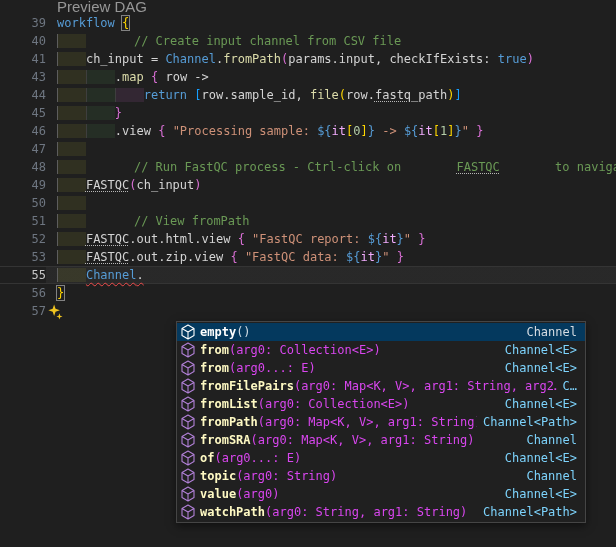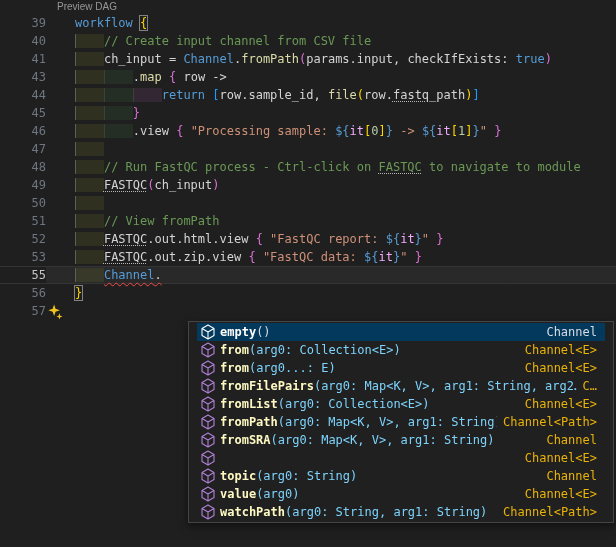--- a/index.html
+++ b/index.html
@@ -1,51 +1,51 @@
 <!DOCTYPE html>
 <html><head>
 <meta charset="utf-8">
 <style>
   html,body{margin:0;padding:0;background:#1f1f1f;}
   #stage{position:relative;width:616px;height:547px;background:#1f1f1f;overflow:hidden;
          font-family:"DejaVu Sans Mono","Liberation Mono",monospace;font-size:12px;color:#d4d4d4;}
   
-  .codelens{position:absolute;left:57px;top:1px;font-size:10px;line-height:12px;color:#979797;
+  .codelens{position:absolute;left:57px;top:1px;font-size:15px;line-height:12px;color:#979797;
             font-family:"Liberation Sans","DejaVu Sans",sans-serif;cursor:pointer;}
   
   #lines{position:absolute;left:0;top:14px;width:616px;}
   .line{position:relative;height:18px;line-height:18px;width:616px;}
   .num{position:absolute;left:0;top:0;width:46px;text-align:right;color:#6e7681;user-select:none;}
-  .code{position:absolute;left:75px;top:0;white-space:pre;}
+  .code{position:absolute;left:57px;top:0;white-space:pre;}
   .line.cur{background:linear-gradient(to right,transparent 46px,rgba(255,255,255,0.045) 46px);
             box-shadow:inset 0 1px 0 #343434,inset 0 -1px 0 #343434;}
   .line.cur .num{color:#c6c6c6;text-align:right;}
   
   .ind{white-space:pre;}
   .ind.l1{background:rgba(255,255,64,0.08);box-shadow:inset 1px 0 0 #5d5d5d;}
   .ind.l2{background:rgba(127,255,127,0.07);box-shadow:inset 1px 0 0 #3e3e3e;}
   .ind.l3{background:rgba(255,127,255,0.09);box-shadow:inset 1px 0 0 #3e3e3e;}
   
-  .kw{color:#569cd6;} .fn{color:#dcdcaa;} .cm{color:#6a9955;} .st{color:#ce9178;}
+  .kw{color:#569cd6;} .fn{color:#dcdcaa;} .cm{color:#6a9955;margin-left:48px;} .st{color:#ce9178;}
   .nu{color:#b5cea8;} .fg{color:#d4d4d4;} .it{color:#f0abfc;}
   .b1{color:#ffd700;} .b2{color:#da70d6;} .b3{color:#179fff;}
   .u-dot{text-decoration:underline dotted #b8b8b8;text-decoration-thickness:1px;text-underline-offset:2px;}
   .u-err{text-decoration:underline wavy #f14c4c;text-decoration-thickness:1px;text-underline-offset:3px;}
   .u-box{outline:1px solid #828282;}
   
   .sparkle{position:absolute;left:46px;top:304px;width:18px;height:16px;cursor:pointer;z-index:3;}
   
-  .suggest{position:absolute;left:188px;top:321px;width:408px;background:#202020;
-           border:1px solid #454545;box-shadow:0 3px 8px rgba(0,0,0,0.5);z-index:10;padding:1px 8px;}
+  .suggest{position:absolute;left:176px;top:321px;width:408px;background:#202020;
+           border:1px solid #454545;box-shadow:0 3px 8px rgba(0,0,0,0.5);z-index:10;padding:1px 0;}
   .s-item{display:flex;align-items:center;height:18px;line-height:18px;padding:0 8px 0 3px;cursor:pointer;white-space:pre;}
   .s-item .s-icon{flex:0 0 16px;height:16px;margin-right:4px;}
   .s-item .s-label{overflow:hidden;white-space:pre;margin-right:6px;}
   .s-item .s-name{color:#fef9c3;font-weight:bold;}
-  .s-item .s-params{color:#7dd3fc;}
-  .s-item .s-detail{margin-left:auto;color:#eab308;white-space:pre;}
+  .s-item .s-params{color:#d946ef;}
+  .s-item .s-detail{margin-left:auto;color:#7dd3fc;white-space:pre;}
   .s-item.sel{background:#04395e;}
   .s-item.sel .s-name{color:#ffffff;}
   .s-item.sel .s-params{color:#d4dee6;}
   .s-item.sel .s-detail{color:#d6dde3;}
 </style>
 </head>
 <body>
 
 <div id="stage">
   <div class="codelens">Preview DAG</div>
@@ -143,21 +143,21 @@
           <path d="M8 1 L14 4.5 L14 11.5 L8 15 L2 11.5 L2 4.5 Z M2 4.5 L8 8 L14 4.5 M8 8 L8 15" stroke="#b180d7" stroke-width="1.1" stroke-linejoin="round"></path>
         </svg><span class="s-label"><span class="s-name">fromList</span><span class="s-params">(arg0: Collection&lt;E&gt;)</span></span><span class="s-detail">Channel&lt;E&gt;</span></div>
       <div class="s-item"><svg class="s-icon" viewBox="0 0 16 16" fill="none">
           <path d="M8 1 L14 4.5 L14 11.5 L8 15 L2 11.5 L2 4.5 Z M2 4.5 L8 8 L14 4.5 M8 8 L8 15" stroke="#b180d7" stroke-width="1.1" stroke-linejoin="round"></path>
         </svg><span class="s-label"><span class="s-name">fromPath</span><span class="s-params">(arg0: Map&lt;K, V&gt;, arg1: String)</span></span><span class="s-detail">Channel&lt;Path&gt;</span></div>
       <div class="s-item"><svg class="s-icon" viewBox="0 0 16 16" fill="none">
           <path d="M8 1 L14 4.5 L14 11.5 L8 15 L2 11.5 L2 4.5 Z M2 4.5 L8 8 L14 4.5 M8 8 L8 15" stroke="#b180d7" stroke-width="1.1" stroke-linejoin="round"></path>
         </svg><span class="s-label"><span class="s-name">fromSRA</span><span class="s-params">(arg0: Map&lt;K, V&gt;, arg1: String)</span></span><span class="s-detail">Channel</span></div>
       <div class="s-item"><svg class="s-icon" viewBox="0 0 16 16" fill="none">
           <path d="M8 1 L14 4.5 L14 11.5 L8 15 L2 11.5 L2 4.5 Z M2 4.5 L8 8 L14 4.5 M8 8 L8 15" stroke="#b180d7" stroke-width="1.1" stroke-linejoin="round"></path>
-        </svg><span class="s-detail">Channel&lt;E&gt;</span></div>
+        </svg><span class="s-label"><span class="s-name">of</span><span class="s-params">(arg0...: E)</span></span><span class="s-detail">Channel&lt;E&gt;</span></div>
       <div class="s-item"><svg class="s-icon" viewBox="0 0 16 16" fill="none">
           <path d="M8 1 L14 4.5 L14 11.5 L8 15 L2 11.5 L2 4.5 Z M2 4.5 L8 8 L14 4.5 M8 8 L8 15" stroke="#b180d7" stroke-width="1.1" stroke-linejoin="round"></path>
         </svg><span class="s-label"><span class="s-name">topic</span><span class="s-params">(arg0: String)</span></span><span class="s-detail">Channel</span></div>
       <div class="s-item"><svg class="s-icon" viewBox="0 0 16 16" fill="none">
           <path d="M8 1 L14 4.5 L14 11.5 L8 15 L2 11.5 L2 4.5 Z M2 4.5 L8 8 L14 4.5 M8 8 L8 15" stroke="#b180d7" stroke-width="1.1" stroke-linejoin="round"></path>
         </svg><span class="s-label"><span class="s-name">value</span><span class="s-params">(arg0)</span></span><span class="s-detail">Channel&lt;E&gt;</span></div>
       <div class="s-item"><svg class="s-icon" viewBox="0 0 16 16" fill="none">
           <path d="M8 1 L14 4.5 L14 11.5 L8 15 L2 11.5 L2 4.5 Z M2 4.5 L8 8 L14 4.5 M8 8 L8 15" stroke="#b180d7" stroke-width="1.1" stroke-linejoin="round"></path>
         </svg><span class="s-label"><span class="s-name">watchPath</span><span class="s-params">(arg0: String, arg1: String)</span></span><span class="s-detail">Channel&lt;Path&gt;</span></div>
     </div>

